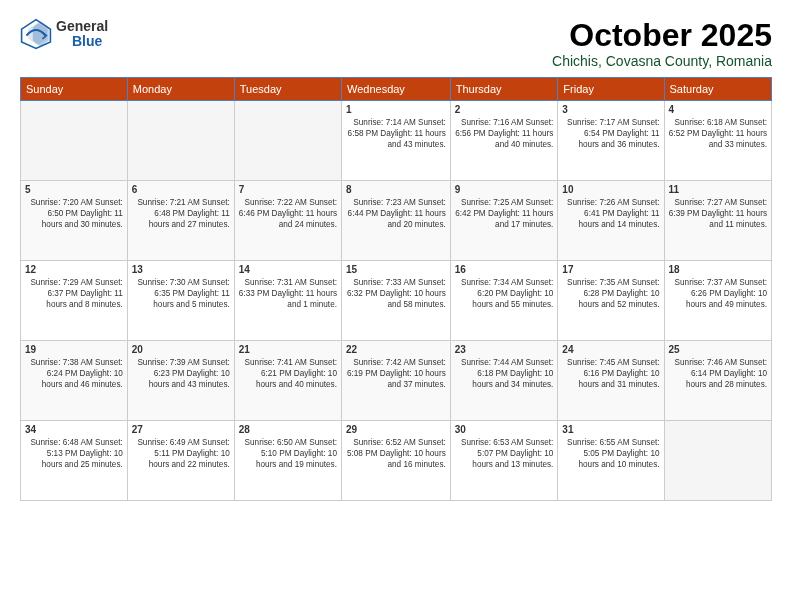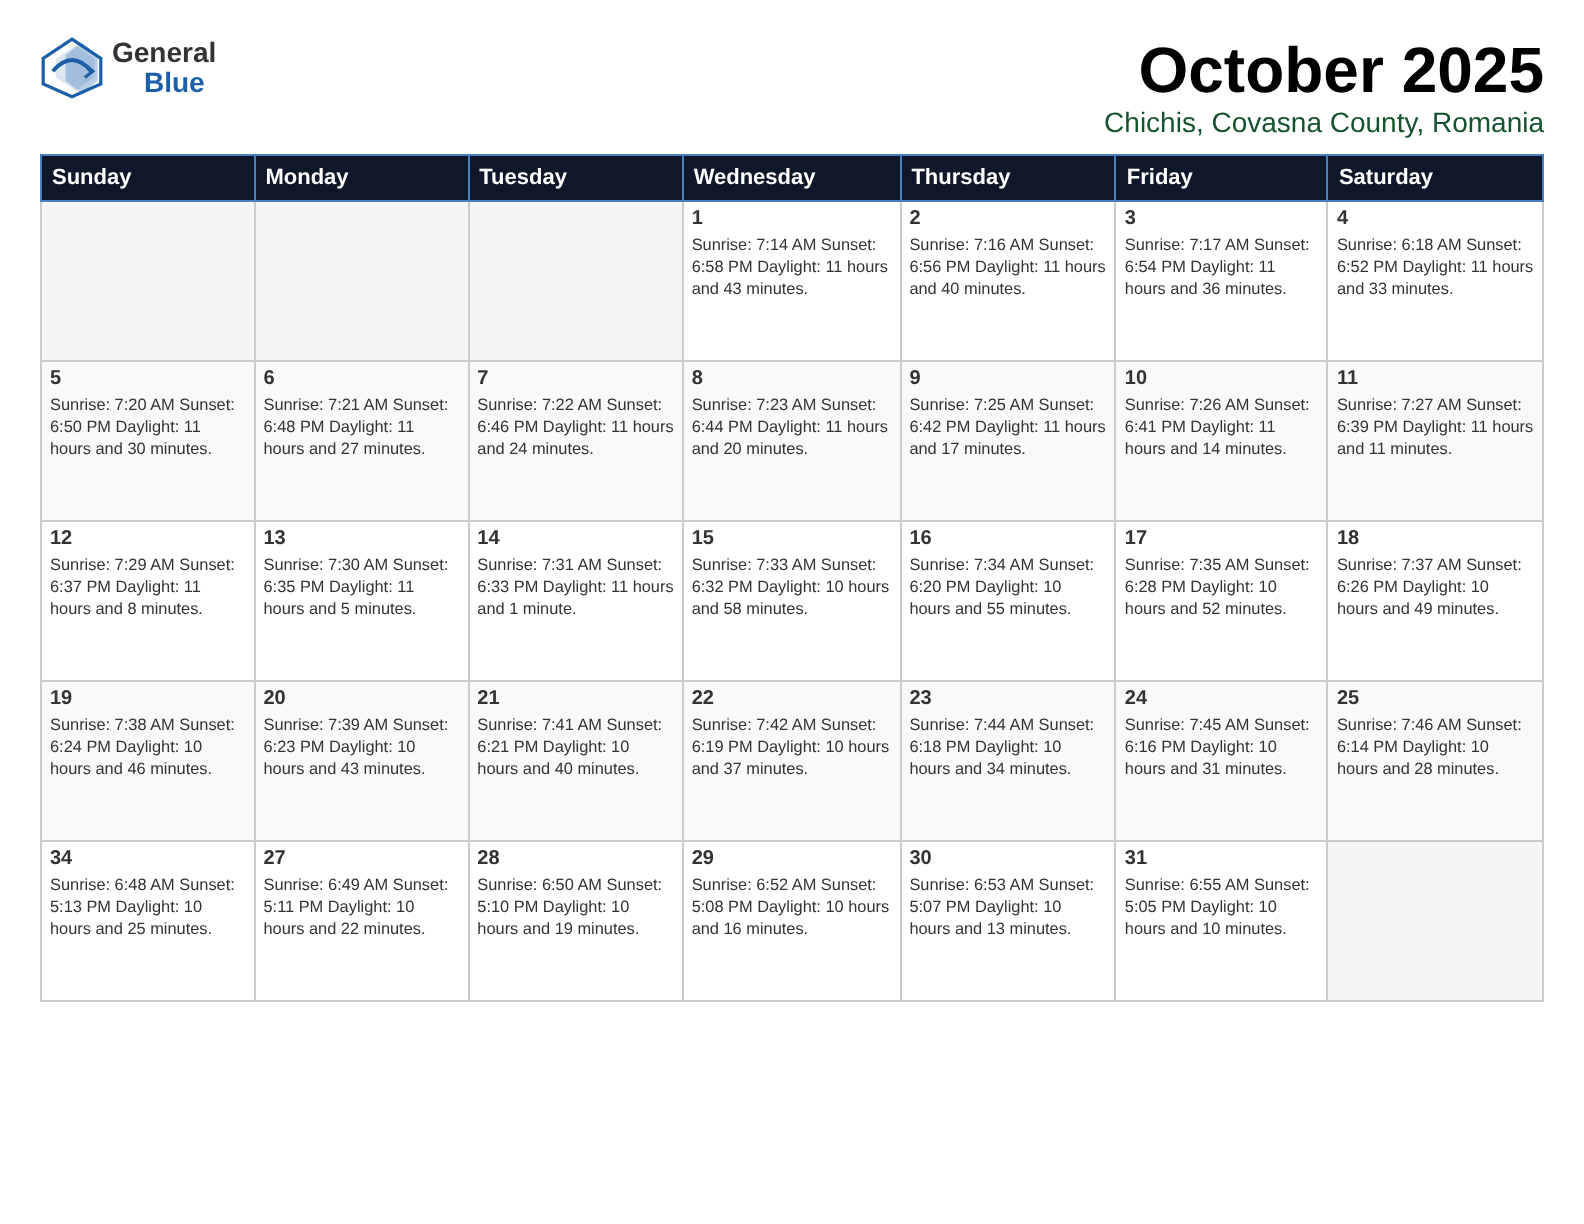--- a/index.html
+++ b/index.html
@@ -58,24 +58,24 @@
     .subtitle {
       font-size: 14px;
       color: #14532d;
     }
     .calendar {
       width: 100%;
       border-collapse: collapse;
       border: 1px solid #ccc;
     }
     .calendar th {
-      background: #0f172a;
+      background: #c2410c;
       color: #fff;
       font-size: 11px;
-      font-weight: bold;
+      font-weight: normal;
       text-align: left;
       padding: 5px 5px;
       border: 1px solid #4a7fc0;
     }
     .calendar td {
       vertical-align: top;
       border: 1px solid #ccc;
       padding: 3px 4px;
       font-size: 8.5px;
       color: #333;
@@ -94,20 +94,21 @@
     }
     .day-num {
       font-size: 10px;
       font-weight: bold;
       display: block;
       margin-bottom: 2px;
     }
     .cell-content {
       font-size: 8.2px;
       line-height: 1.35;
+      text-align: right;
     }
   </style>
 </head>
 <body>
 
 <div class="page">
   <div class="header">
     <div class="logo">
       <svg class="logo-icon" viewBox="0 0 40 40">
         <polygon points="22,6 34,14 34,26 22,34 10,26 10,14" fill="#1a5fa8" opacity="0.15"></polygon>

